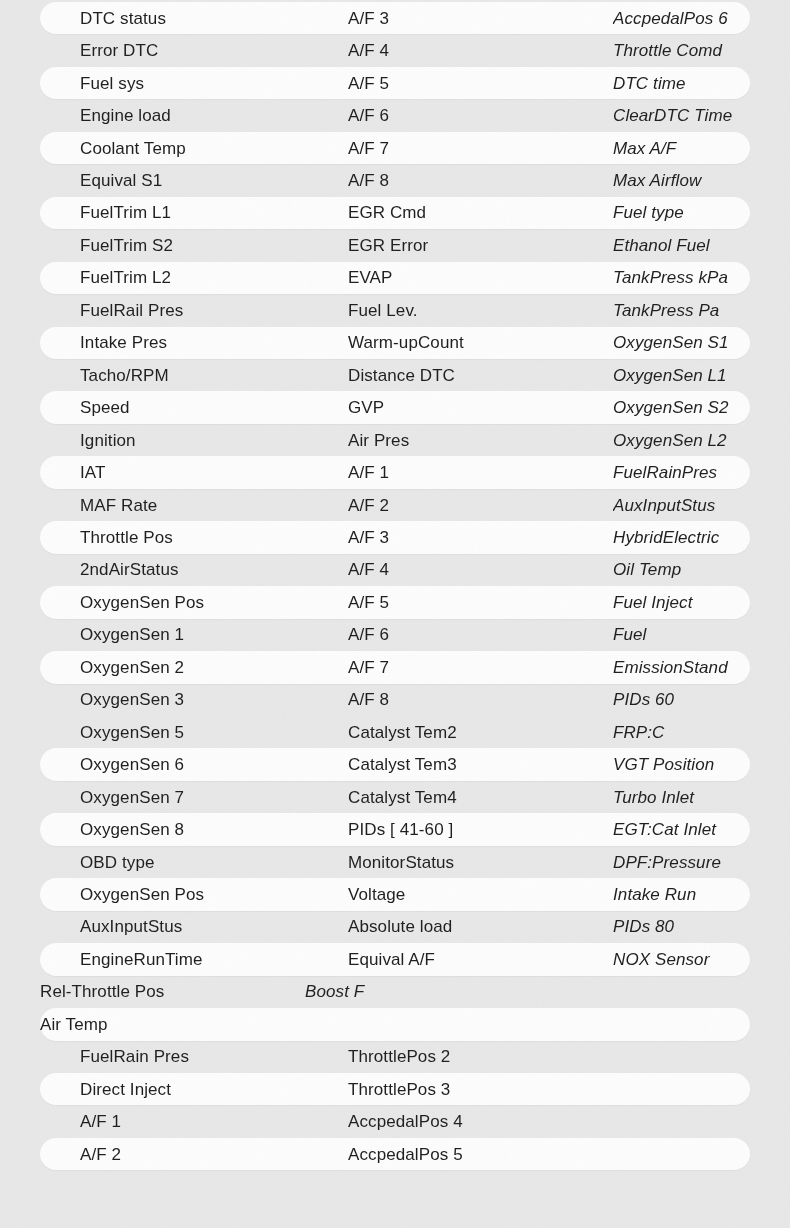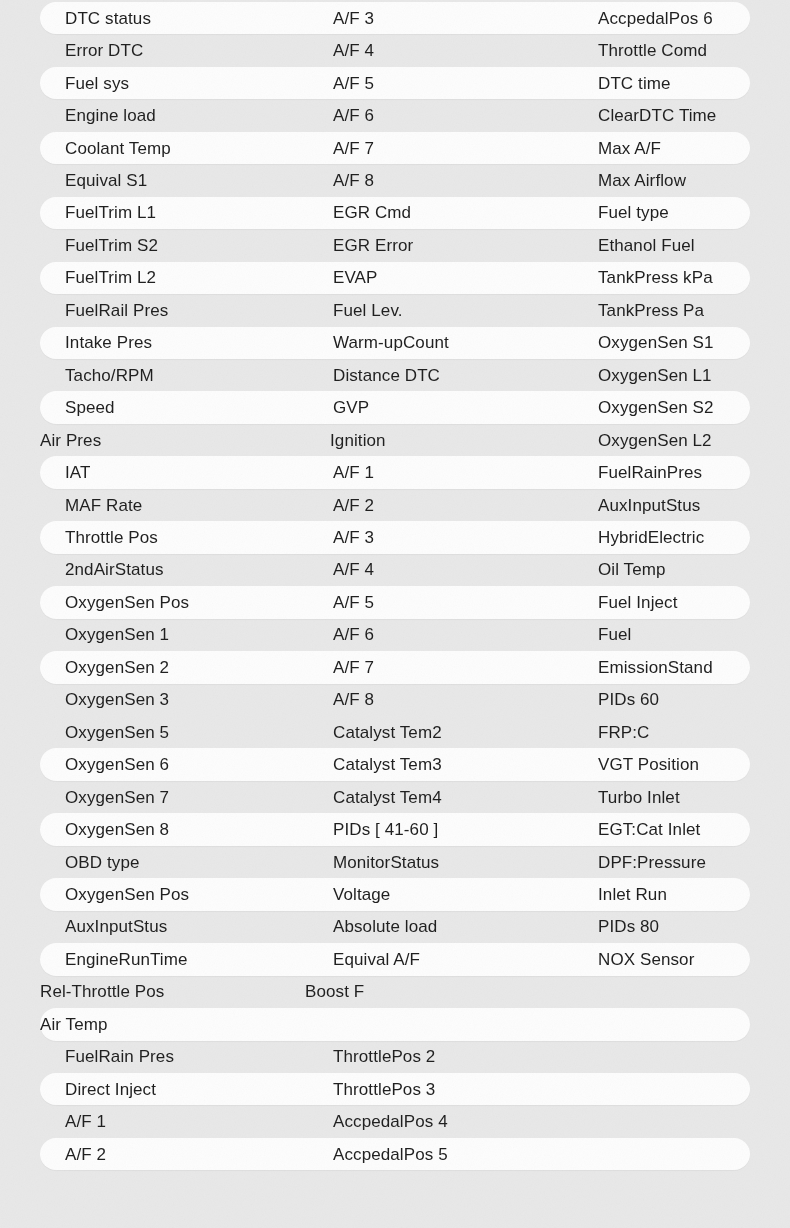--- a/index.html
+++ b/index.html
@@ -44,23 +44,23 @@
     background: transparent;
   }
   .cell {
     font-size: 17px;
     line-height: 1;
     color: var(--text-color, #1c1c1c);
     white-space: nowrap;
     overflow: hidden;
     letter-spacing: 0.1px;
   }
-  .cell.c1 { margin-left: 25px; width: 268px; }
+  .cell.c1 { margin-left: 40px; width: 268px; }
   .cell.c2 { width: 265px; }
-  .cell.c3 { flex: 1; }
+  .cell.c3 { flex: 1; font-style: italic; }
 </style>
 </head>
 <body>
 
 <div class="canvas">
   <div class="pid-list" id="pid-list">
       <div class="row pill">
         <span class="cell c1">DTC status</span>
         <span class="cell c2">A/F 3</span>
         <span class="cell c3">AccpedalPos 6</span>
@@ -119,22 +119,22 @@
         <span class="cell c1">Tacho/RPM</span>
         <span class="cell c2">Distance DTC</span>
         <span class="cell c3">OxygenSen L1</span>
       </div>
       <div class="row pill">
         <span class="cell c1">Speed</span>
         <span class="cell c2">GVP</span>
         <span class="cell c3">OxygenSen S2</span>
       </div>
       <div class="row plain">
+        <span class="cell c1">Ignition</span>
         <span class="cell c2">Air Pres</span>
-        <span class="cell c1">Ignition</span>
         <span class="cell c3">OxygenSen L2</span>
       </div>
       <div class="row pill">
         <span class="cell c1">IAT</span>
         <span class="cell c2">A/F 1</span>
         <span class="cell c3">FuelRainPres</span>
       </div>
       <div class="row plain">
         <span class="cell c1">MAF Rate</span>
         <span class="cell c2">A/F 2</span>
@@ -191,21 +191,21 @@
         <span class="cell c3">EGT:Cat Inlet</span>
       </div>
       <div class="row plain">
         <span class="cell c1">OBD type</span>
         <span class="cell c2">MonitorStatus</span>
         <span class="cell c3">DPF:Pressure</span>
       </div>
       <div class="row pill">
         <span class="cell c1">OxygenSen Pos</span>
         <span class="cell c2">Voltage</span>
-        <span class="cell c3">Inlet Run</span>
+        <span class="cell c3">Intake Run</span>
       </div>
       <div class="row plain">
         <span class="cell c1">AuxInputStus</span>
         <span class="cell c2">Absolute load</span>
         <span class="cell c3">PIDs 80</span>
       </div>
       <div class="row pill">
         <span class="cell c1">EngineRunTime</span>
         <span class="cell c2">Equival A/F</span>
         <span class="cell c3">NOX Sensor</span>

